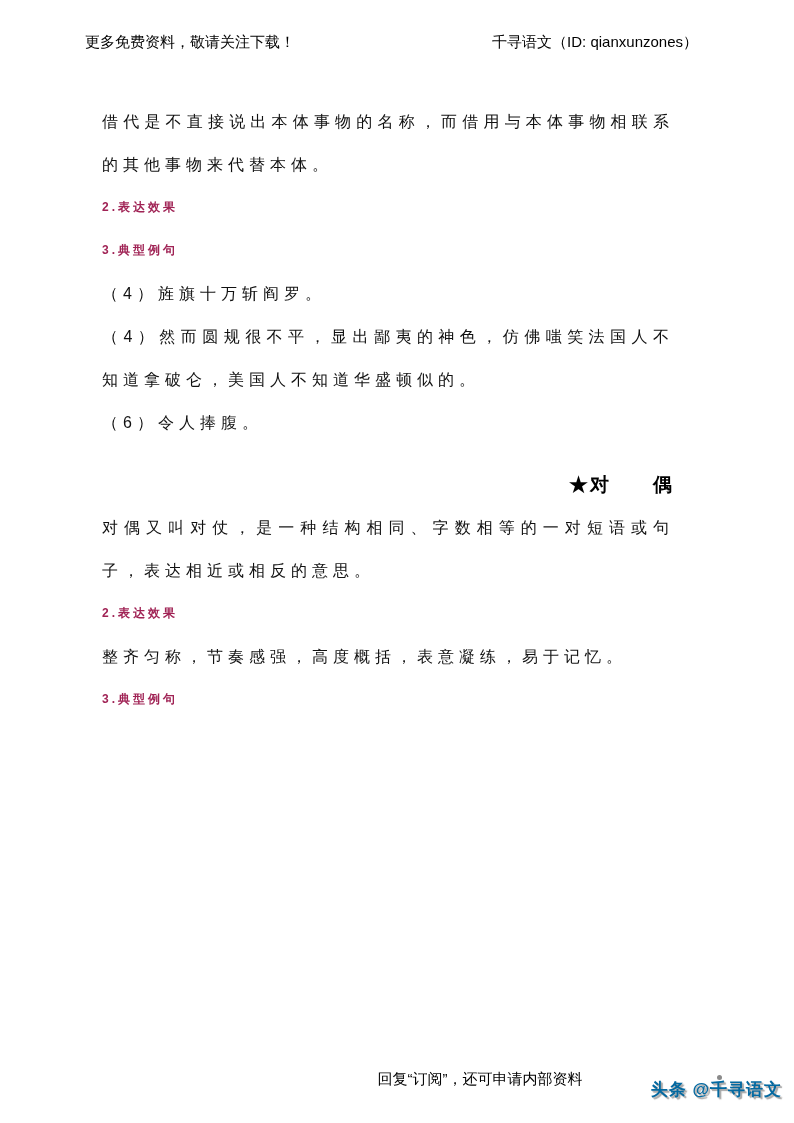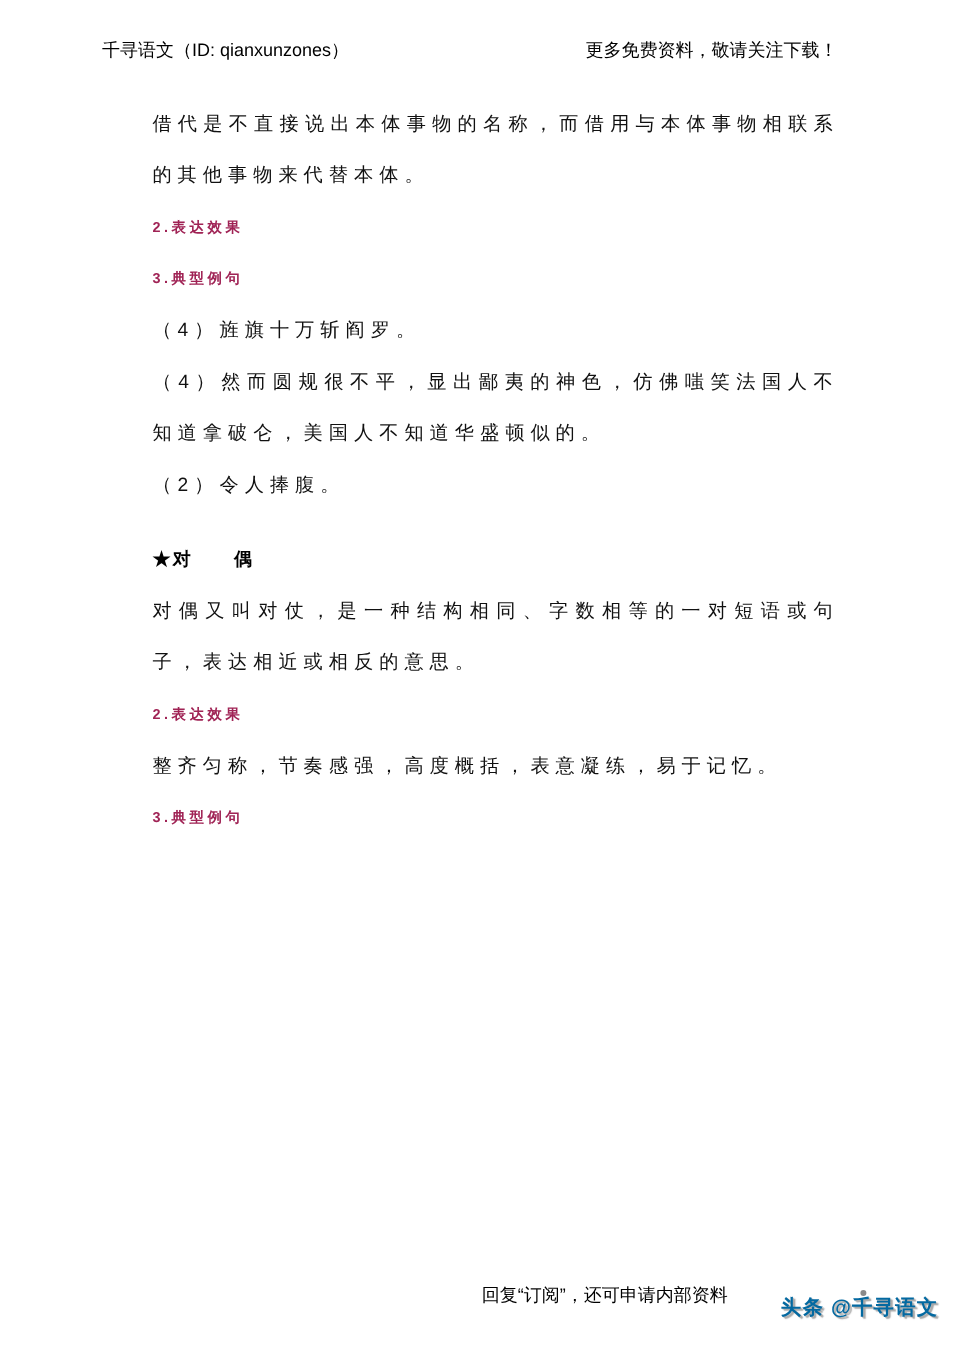--- a/index.html
+++ b/index.html
@@ -27,24 +27,23 @@
     right: 96px;
     display: flex;
     justify-content: space-between;
     align-items: baseline;
     font-size: 15px;
     color: #000;
     white-space: nowrap;
   }
   .content {
     position: absolute;
-    top: 82px;
+    top: 100px;
     left: 102px;
     width: 572px;
-    margin-left: 25px;
   }
   .para {
     margin: 0;
     font-size: 16px;
     line-height: 43px;
     letter-spacing: 5px;
     text-align: justify;
     text-justify: inter-character;
     color: #111;
   }
@@ -58,36 +57,35 @@
   .heading {
     margin: 0;
     font-size: 12px;
     line-height: 43px;
     letter-spacing: 3px;
     font-weight: bold;
     color: var(--heading-color, #A02355);
   }
   .section-title {
     margin: 19px 0 0 0;
-    font-size: 15px;
+    font-size: 19px;
     line-height: 43px;
     letter-spacing: 2px;
     font-weight: bold;
-    text-align: left;
+    text-align: right;
     color: #000;
   }
   .footer {
     position: absolute;
     top: 1070px;
     left: 480px;
     transform: translateX(-50%);
     font-size: 15px;
     white-space: nowrap;
     color: #000;
-    margin-left: 24px;
   }
   .watermark {
     position: absolute;
     top: 1078px;
     right: 12px;
     font-size: 17px;
     font-weight: bold;
     letter-spacing: 1px;
     white-space: nowrap;
     color: #0369a1;
@@ -102,31 +100,31 @@
     border-radius: 50%;
     background: #8a8a8a;
   }
 </style>
 </head>
 <body>
 
 <div class="page">
 
   <div class="header">
+    <span>更多免费资料，敬请关注下载！</span>
     <span>千寻语文（ID: qianxunzones）</span>
-    <span>更多免费资料，敬请关注下载！</span>
   </div>
 
   <div class="content">
     <p class="para">借代是不直接说出本体事物的名称，而借用与本体事物相联系的其他事物来代替本体。</p>
     <div class="heading">2.表达效果</div>
     <div class="heading">3.典型例句</div>
     <div class="example">（4）旌旗十万斩阎罗。</div>
     <p class="para">（4）然而圆规很不平，显出鄙夷的神色，仿佛嗤笑法国人不知道拿破仑，美国人不知道华盛顿似的。</p>
-    <div class="example">（2）令人捧腹。</div>
+    <div class="example">（6）令人捧腹。</div>
     <div class="section-title">★对　　偶</div>
     <p class="para">对偶又叫对仗，是一种结构相同、字数相等的一对短语或句子，表达相近或相反的意思。</p>
     <div class="heading">2.表达效果</div>
     <p class="para">整齐匀称，节奏感强，高度概括，表意凝练，易于记忆。</p>
     <div class="heading">3.典型例句</div>
   </div>
 
   <div class="footer">
     <span>回复“订阅”，还可申请内部资料</span>
   </div>

